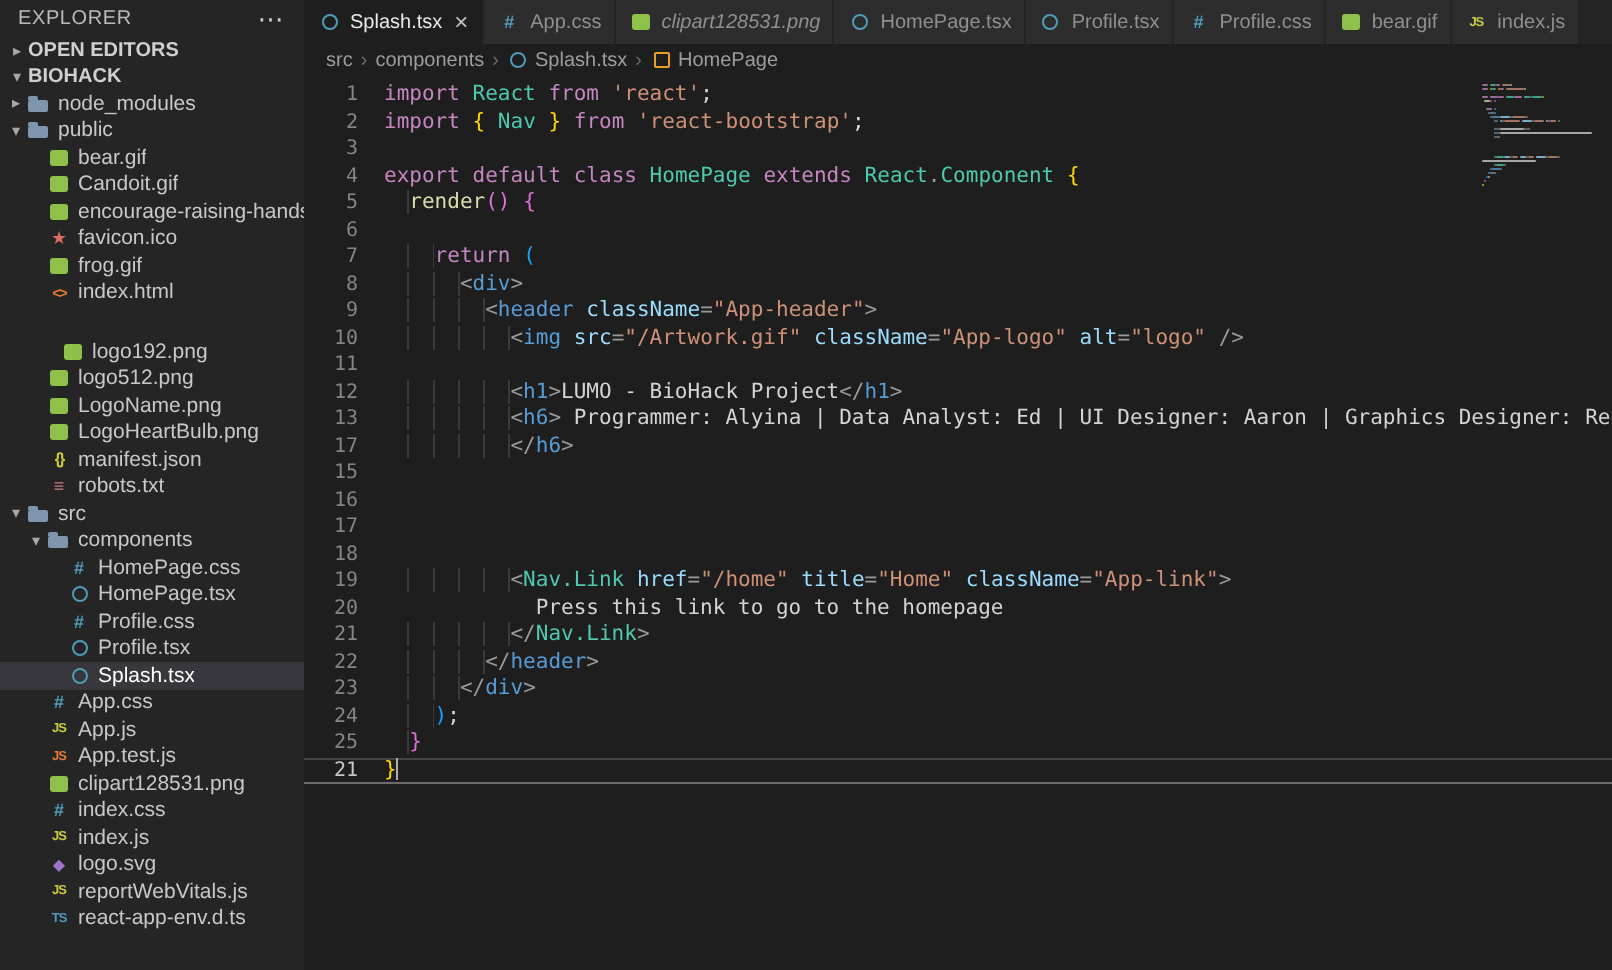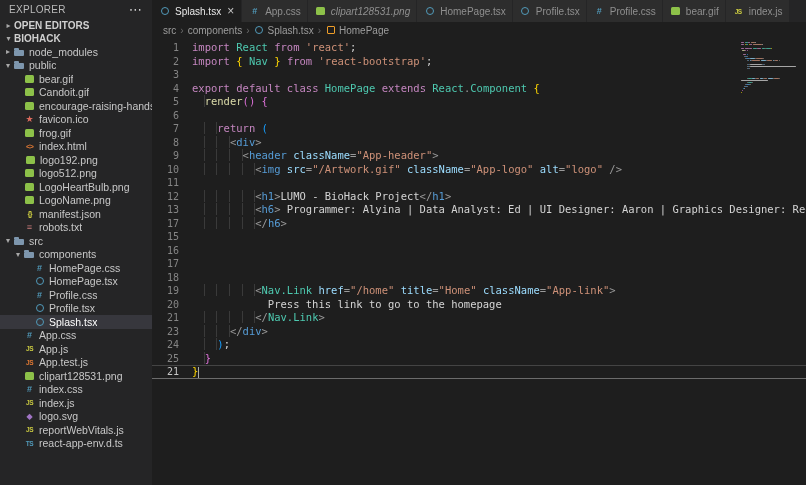--- a/index.html
+++ b/index.html
@@ -118,35 +118,35 @@
           <span class="lbl">favicon.ico</span>
         </div>
         <div class="tree-item" style="padding-left: 23px;">
           <span class="icon icon-image"></span>
           <span class="lbl">frog.gif</span>
         </div>
         <div class="tree-item" style="padding-left: 23px;">
           <span class="icon icon-html">&lt;&gt;</span>
           <span class="lbl">index.html</span>
         </div>
-        <div class="tree-item" style="padding-left: 24px;">
+        <div class="tree-item" style="padding-left: 30px; margin-top: 16px;">
           <span class="icon icon-image"></span>
           <span class="lbl">logo192.png</span>
         </div>
         <div class="tree-item" style="padding-left: 23px;">
           <span class="icon icon-image"></span>
           <span class="lbl">logo512.png</span>
         </div>
         <div class="tree-item" style="padding-left: 23px;">
           <span class="icon icon-image"></span>
+          <span class="lbl">LogoName.png</span>
+        </div>
+        <div class="tree-item" style="padding-left: 23px;">
+          <span class="icon icon-image"></span>
           <span class="lbl">LogoHeartBulb.png</span>
-        </div>
-        <div class="tree-item" style="padding-left: 23px;">
-          <span class="icon icon-image"></span>
-          <span class="lbl">LogoName.png</span>
         </div>
         <div class="tree-item" style="padding-left: 23px;">
           <span class="icon icon-json">{}</span>
           <span class="lbl">manifest.json</span>
         </div>
         <div class="tree-item" style="padding-left: 23px;">
           <span class="icon icon-text">≡</span>
           <span class="lbl">robots.txt</span>
         </div>
         <div class="tree-item" style="padding-left: 3px;">
@@ -289,20 +289,21 @@
           <div class="code-row"><span class="ln">12</span><span class="codeline"><span class="tk-x ind">          </span><span class="tk-p">&lt;</span><span class="tk-t">h1</span><span class="tk-p">&gt;</span><span class="tk-x">LUMO - BioHack Project</span><span class="tk-p">&lt;/</span><span class="tk-t">h1</span><span class="tk-p">&gt;</span></span></div>
           <div class="code-row"><span class="ln">13</span><span class="codeline"><span class="tk-x ind">          </span><span class="tk-p">&lt;</span><span class="tk-t">h6</span><span class="tk-p">&gt;</span><span class="tk-x"> Programmer: Alyina | Data Analyst: Ed | UI Designer: Aaron | Graphics Designer: Regi</span></span></div>
           <div class="code-row"><span class="ln">17</span><span class="codeline"><span class="tk-x ind">          </span><span class="tk-p">&lt;/</span><span class="tk-t">h6</span><span class="tk-p">&gt;</span></span></div>
           <div class="code-row"><span class="ln">15</span><span class="codeline"></span></div>
           <div class="code-row"><span class="ln">16</span><span class="codeline"></span></div>
           <div class="code-row"><span class="ln">17</span><span class="codeline"></span></div>
           <div class="code-row"><span class="ln">18</span><span class="codeline"></span></div>
           <div class="code-row"><span class="ln">19</span><span class="codeline"><span class="tk-x ind">          </span><span class="tk-p">&lt;</span><span class="tk-c">Nav.Link</span><span class="tk-x"> </span><span class="tk-a">href</span><span class="tk-p">=</span><span class="tk-s">"/home"</span><span class="tk-x"> </span><span class="tk-a">title</span><span class="tk-p">=</span><span class="tk-s">"Home"</span><span class="tk-x"> </span><span class="tk-a">className</span><span class="tk-p">=</span><span class="tk-s">"App-link"</span><span class="tk-p">&gt;</span></span></div>
           <div class="code-row"><span class="ln">20</span><span class="codeline"><span class="tk-x">            Press this link to go to the homepage</span></span></div>
           <div class="code-row"><span class="ln">21</span><span class="codeline"><span class="tk-x ind">          </span><span class="tk-p">&lt;/</span><span class="tk-c">Nav.Link</span><span class="tk-p">&gt;</span></span></div>
+          <div class="code-row"><span class="ln">22</span><span class="codeline"><span class="tk-x ind">        </span><span class="tk-p">&lt;/</span><span class="tk-t">header</span><span class="tk-p">&gt;</span></span></div>
           <div class="code-row"><span class="ln">23</span><span class="codeline"><span class="tk-x ind">      </span><span class="tk-p">&lt;/</span><span class="tk-t">div</span><span class="tk-p">&gt;</span></span></div>
           <div class="code-row"><span class="ln">24</span><span class="codeline"><span class="tk-x ind">    </span><span class="tk-b3">)</span><span class="tk-x">;</span></span></div>
           <div class="code-row"><span class="ln">25</span><span class="codeline"><span class="tk-x ind">  </span><span class="tk-b2">}</span></span></div>
           <div class="code-row active"><span class="ln">21</span><span class="codeline"><span class="tk-b1">}</span><span class="cursor"></span></span></div>
         </div>
       <div class="minimap">
           <div class="mm-row">
             <span style="margin-left: 0px; width: 3.3px; background: rgb(197, 134, 192);"></span>
             <span style="margin-left: 0.55px; width: 2.75px; background: rgb(78, 201, 176);"></span>
             <span style="margin-left: 0.55px; width: 2.2px; background: rgb(197, 134, 192);"></span>

